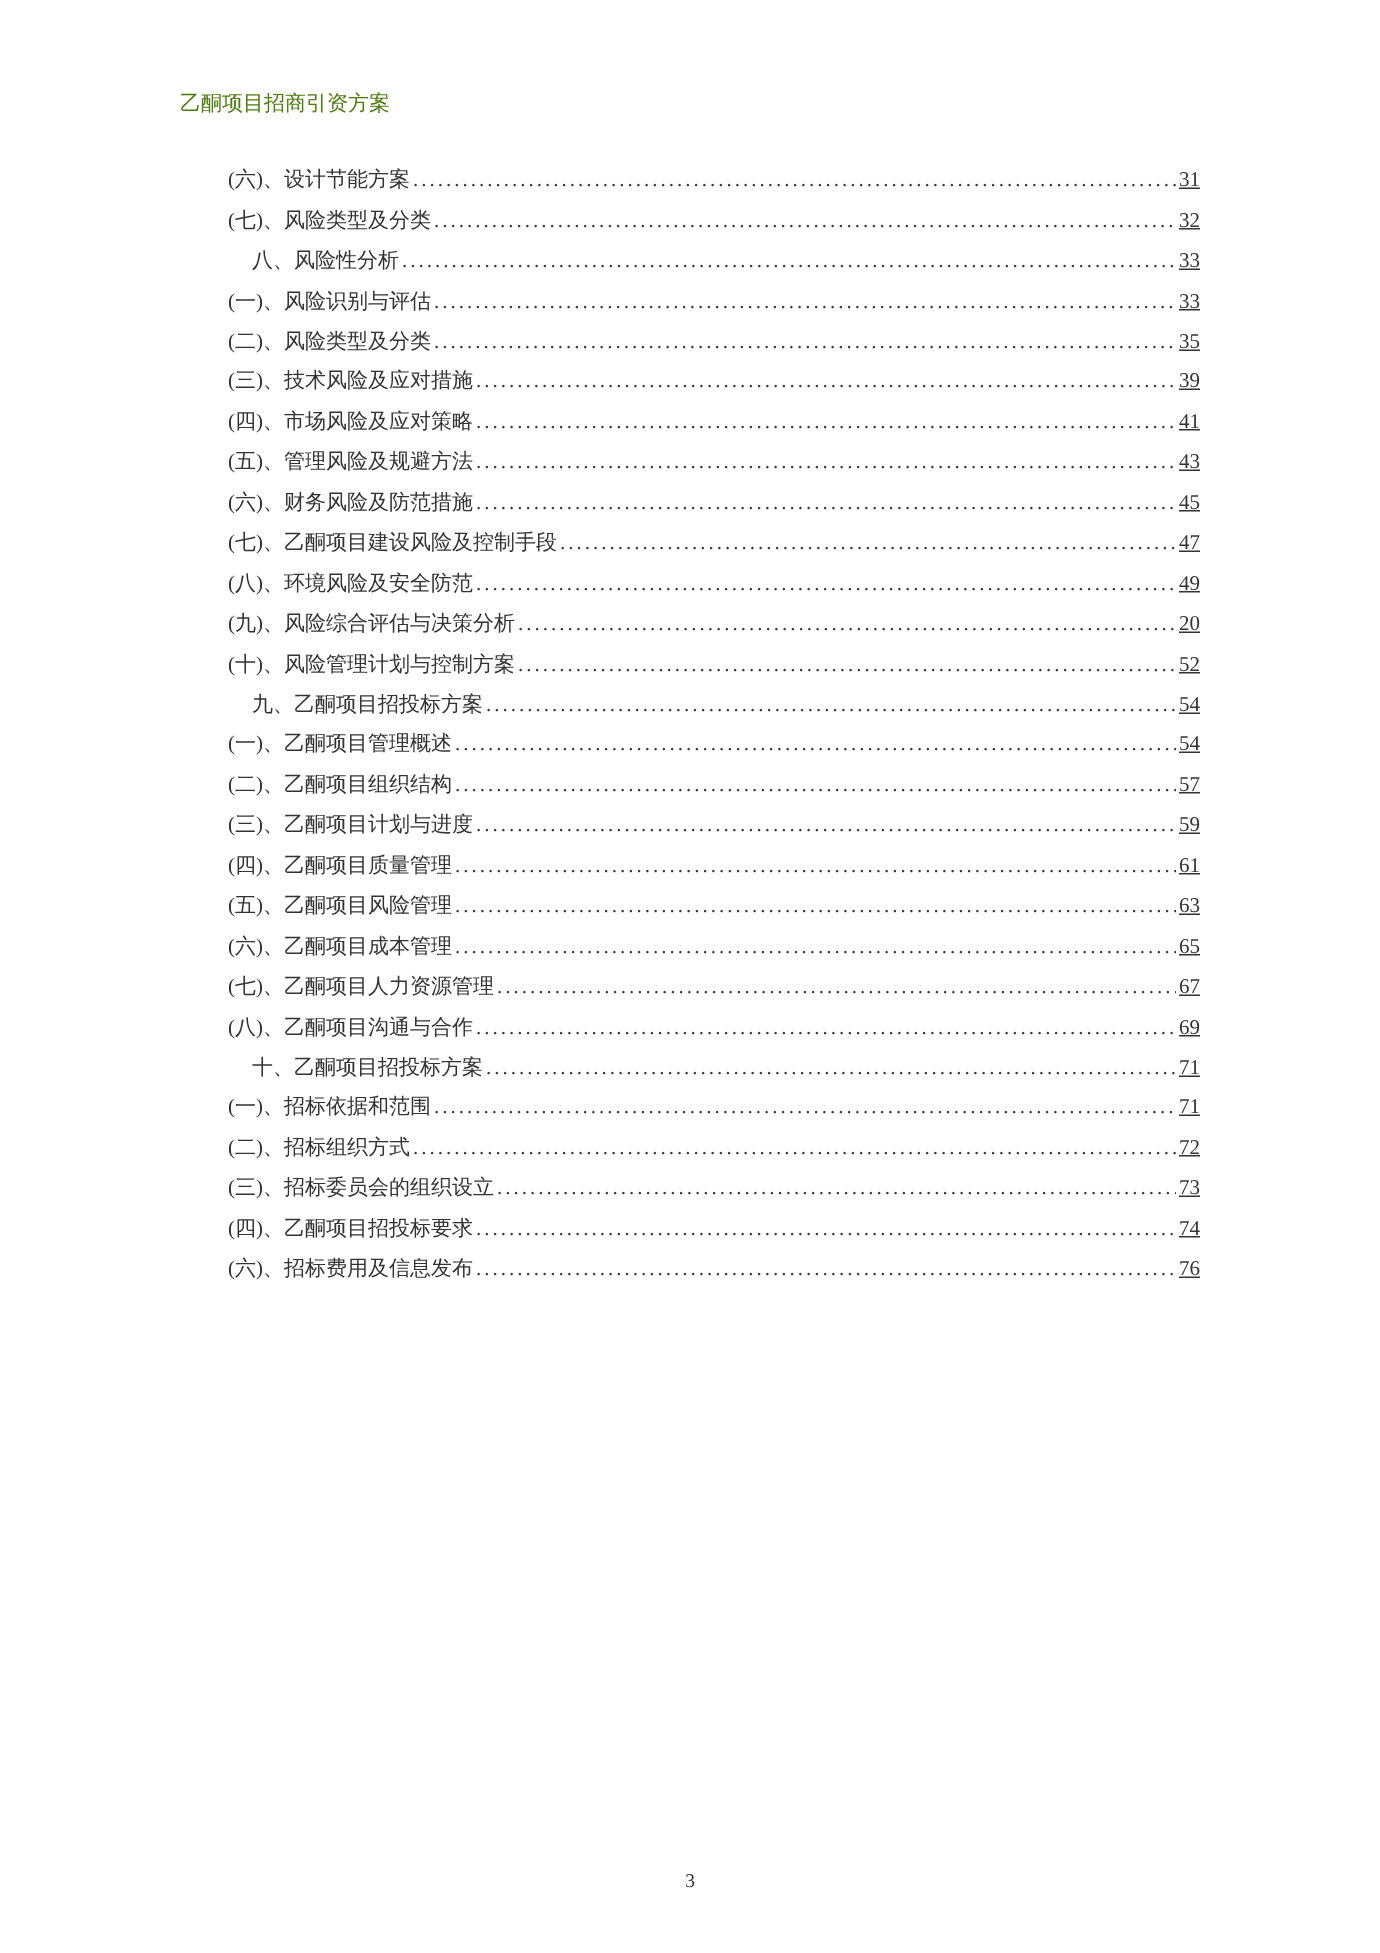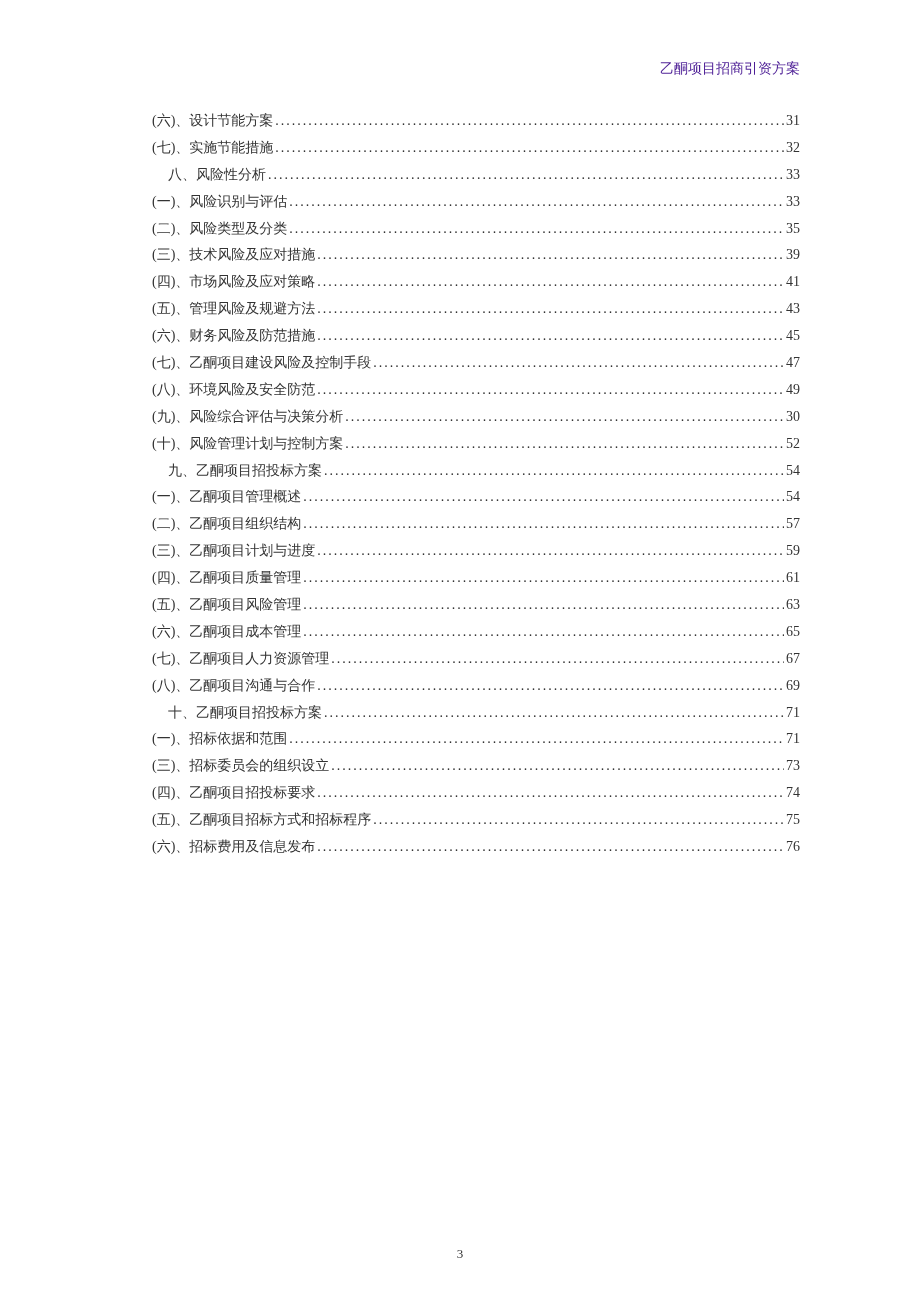--- a/index.html
+++ b/index.html
@@ -11,23 +11,23 @@
       width: 920px;
       height: 1302px;
       background: #ffffff;
       font-family: "SimSun", "宋体", serif;
       position: relative;
     }
     .page {
       padding: 60px 120px 40px 120px;
     }
     .header {
-      text-align: right;
+      text-align: left;
       font-size: 14px;
-      color: #4c1d95;
+      color: #4d7c0f;
       margin-bottom: 30px;
     }
     .toc {
       font-size: 14px;
       line-height: 1.85;
       color: #333;
     }
     .toc-entry {
       display: flex;
       align-items: flex-end;
@@ -49,20 +49,21 @@
       overflow: hidden;
       letter-spacing: 2px;
       color: #333;
       margin: 0 2px;
     }
     .toc-dots::before {
       content: "..................................................................................................................................................................";
     }
     .toc-page {
       flex-shrink: 0;
+      text-decoration: underline;
     }
     .page-number {
       position: absolute;
       bottom: 40px;
       left: 0;
       right: 0;
       text-align: center;
       font-size: 13px;
       color: #333;
     }
@@ -72,21 +73,21 @@
 
 <div class="page">
   <div class="header">乙酮项目招商引资方案</div>
   <div class="toc" id="toc-container">
       <div class="toc-entry level-2">
         <span class="toc-label">(六)、设计节能方案</span>
         <span class="toc-dots"></span>
         <span class="toc-page">31</span>
       </div>
       <div class="toc-entry level-2">
-        <span class="toc-label">(七)、实施节能措施</span>
+        <span class="toc-label">(七)、风险类型及分类</span>
         <span class="toc-dots"></span>
         <span class="toc-page">32</span>
       </div>
       <div class="toc-entry level-1">
         <span class="toc-label">八、风险性分析</span>
         <span class="toc-dots"></span>
         <span class="toc-page">33</span>
       </div>
       <div class="toc-entry level-2">
         <span class="toc-label">(一)、风险识别与评估</span>
@@ -124,21 +125,21 @@
         <span class="toc-page">47</span>
       </div>
       <div class="toc-entry level-2">
         <span class="toc-label">(八)、环境风险及安全防范</span>
         <span class="toc-dots"></span>
         <span class="toc-page">49</span>
       </div>
       <div class="toc-entry level-2">
         <span class="toc-label">(九)、风险综合评估与决策分析</span>
         <span class="toc-dots"></span>
-        <span class="toc-page">30</span>
+        <span class="toc-page">20</span>
       </div>
       <div class="toc-entry level-2">
         <span class="toc-label">(十)、风险管理计划与控制方案</span>
         <span class="toc-dots"></span>
         <span class="toc-page">52</span>
       </div>
       <div class="toc-entry level-1">
         <span class="toc-label">九、乙酮项目招投标方案</span>
         <span class="toc-dots"></span>
         <span class="toc-page">54</span>
@@ -187,33 +188,33 @@
         <span class="toc-label">十、乙酮项目招投标方案</span>
         <span class="toc-dots"></span>
         <span class="toc-page">71</span>
       </div>
       <div class="toc-entry level-2">
         <span class="toc-label">(一)、招标依据和范围</span>
         <span class="toc-dots"></span>
         <span class="toc-page">71</span>
       </div>
       <div class="toc-entry level-2">
+        <span class="toc-label">(二)、招标组织方式</span>
+        <span class="toc-dots"></span>
+        <span class="toc-page">72</span>
+      </div>
+      <div class="toc-entry level-2">
         <span class="toc-label">(三)、招标委员会的组织设立</span>
         <span class="toc-dots"></span>
         <span class="toc-page">73</span>
       </div>
       <div class="toc-entry level-2">
         <span class="toc-label">(四)、乙酮项目招投标要求</span>
         <span class="toc-dots"></span>
         <span class="toc-page">74</span>
-      </div>
-      <div class="toc-entry level-2">
-        <span class="toc-label">(五)、乙酮项目招标方式和招标程序</span>
-        <span class="toc-dots"></span>
-        <span class="toc-page">75</span>
       </div>
       <div class="toc-entry level-2">
         <span class="toc-label">(六)、招标费用及信息发布</span>
         <span class="toc-dots"></span>
         <span class="toc-page">76</span>
       </div>
     </div>
 </div>
 <div class="page-number">3</div>
 

